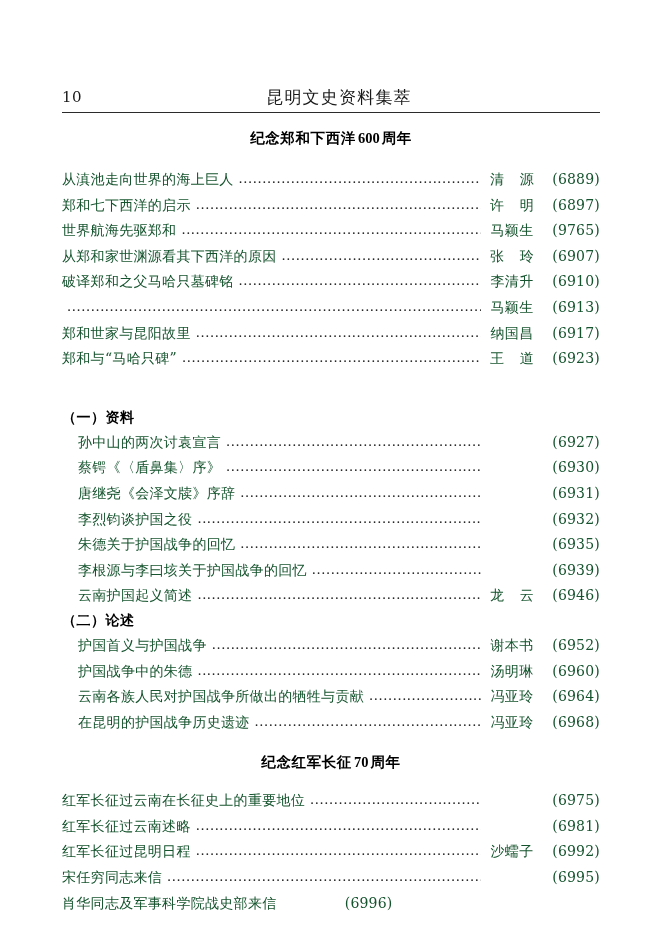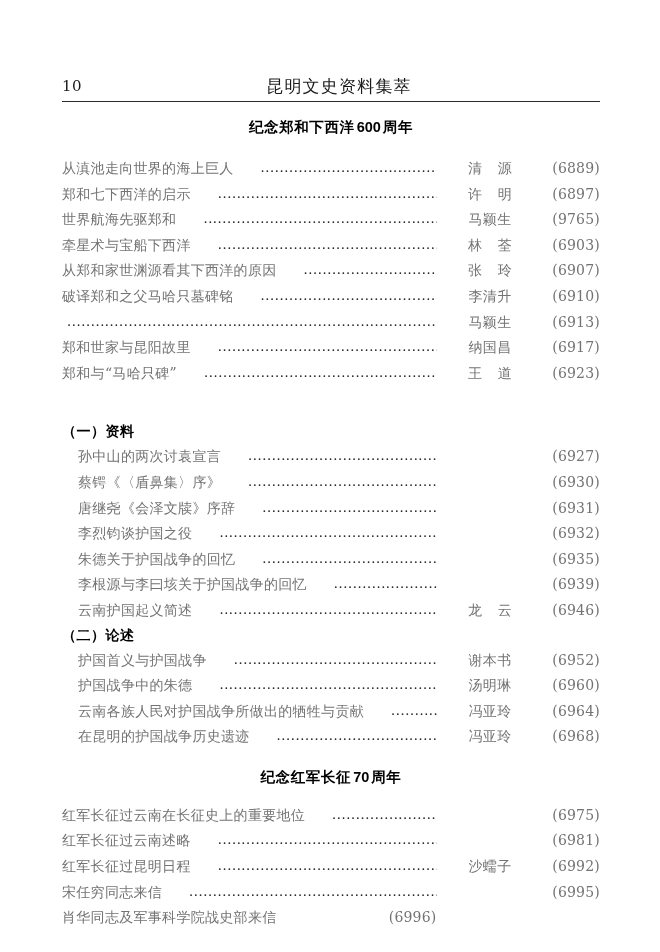--- a/index.html
+++ b/index.html
@@ -13,20 +13,21 @@
     font-family: "DejaVu Serif", "Liberation Serif", serif;
     color: #111111;
     overflow: hidden;
   }
   .page {
     position: relative;
     width: 660px;
     height: 740px;
     box-sizing: border-box;
     padding: 0;
+    margin-top: 11px;
   }
 
   
   .header-row {
     position: absolute;
     left: 62px;
     top: 74px;
     width: 538px;
     height: 24px;
     display: flex;
@@ -66,21 +67,21 @@
   .section-title {
     text-align: center;
     font-weight: bold;
     font-size: 14.5px;
     letter-spacing: 0.6px;
     margin: 0;
     padding: 0;
     color: #000;
   }
   .section-title .num {
-    font-family: Liberation Sans, sans-serif;
+    font-family: Liberation Serif, serif;
     padding: 0 2px;
     letter-spacing: 0;
     text-align: right;
   }  
 
   .subhead {
     font-weight: bold;
     font-size: 14px;
     letter-spacing: 0.5px;
     margin: 0;
@@ -88,22 +89,21 @@
     color: #000;
   }
 
   
   .entry {
     display: flex;
     align-items: baseline;
     font-size: 14px;
     line-height: 25.6px;
     white-space: nowrap;
-    color: #737373;
-    gap: 22px;
+    color: #14532d;
   }
   .entry.indent { padding-left: 16px; }
 
   .e-title {
     flex: 0 0 auto;
     letter-spacing: 0.3px;
   }
   .leader {
     flex: 1 1 auto;
     overflow: hidden;
@@ -173,29 +173,20 @@
         </span>
         <span class="e-page">(6897)</span>
       </div>
       <div class="entry">
         <span class="e-title">世界航海先驱郑和</span>
         <span class="leader"></span>
         <span class="e-author">马颖生</span>
         <span class="e-page">(9765)</span>
       </div>
       <div class="entry">
-        <span class="e-title">牵星术与宝船下西洋</span>
-        <span class="leader"></span>
-        <span class="e-author two-char">
-          <span>林</span>
-          <span>荃</span>
-        </span>
-        <span class="e-page">(6903)</span>
-      </div>
-      <div class="entry">
         <span class="e-title">从郑和家世渊源看其下西洋的原因</span>
         <span class="leader"></span>
         <span class="e-author two-char">
           <span>张</span>
           <span>玲</span>
         </span>
         <span class="e-page">(6907)</span>
       </div>
       <div class="entry">
         <span class="e-title">破译郑和之父马哈只墓碑铭</span>

